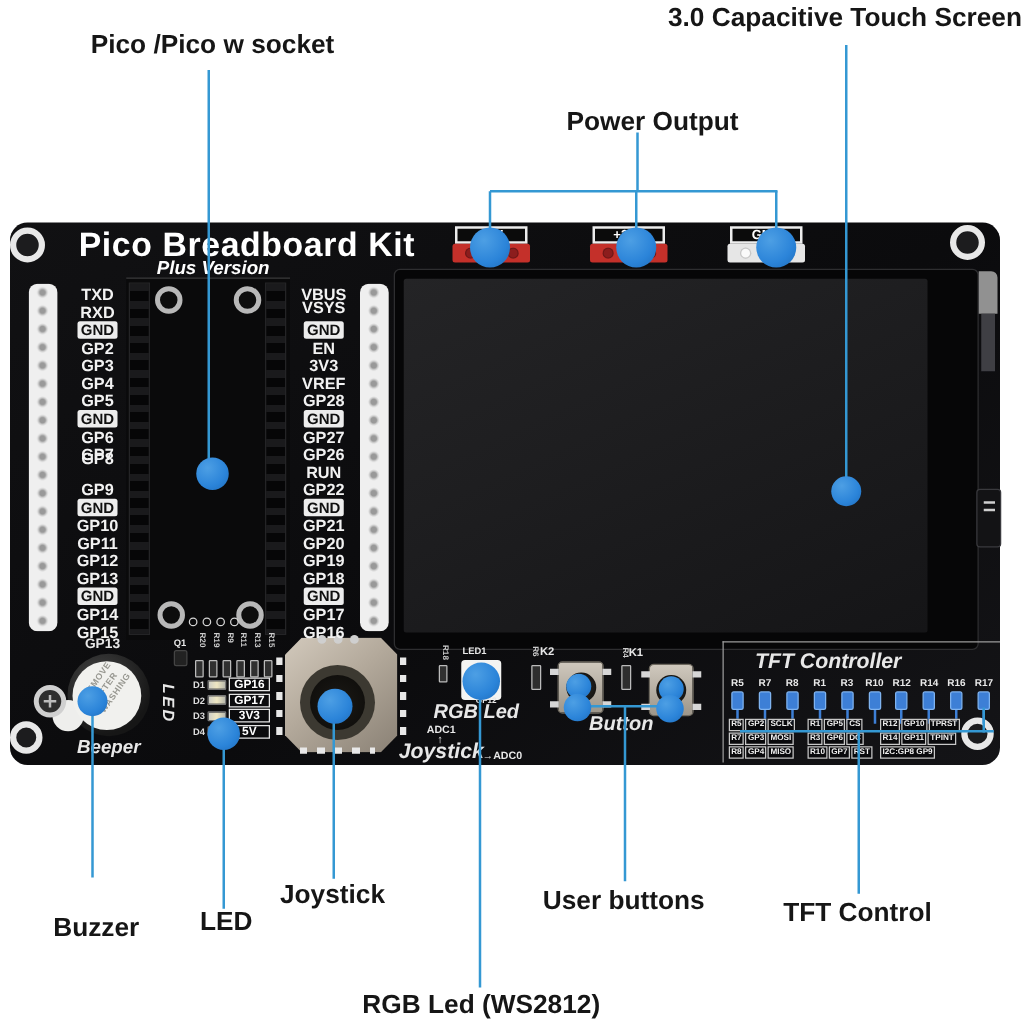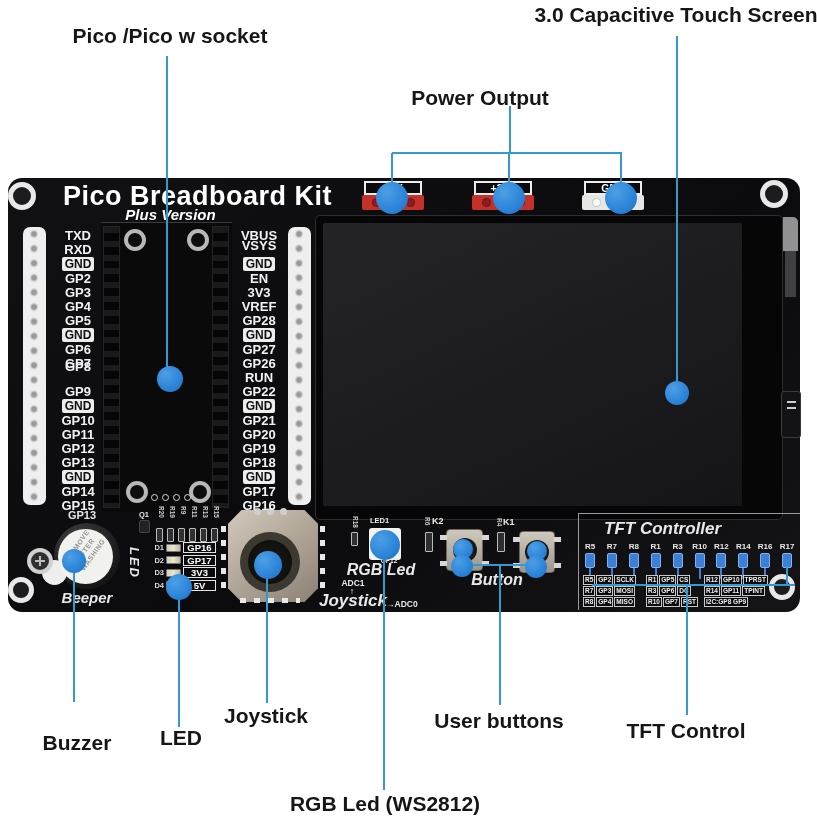--- a/index.html
+++ b/index.html
@@ -242,21 +242,21 @@
   <div class="cdot" style="left:166px;top:574px;width:26px;height:26px;"></div>
   <div class="cdot" style="left:254px;top:551px;width:28px;height:28px;"></div>
   <div class="cdot" style="left:370px;top:530px;width:30px;height:30px;"></div>
   <div class="cdot" style="left:453px;top:539px;width:20px;height:20px;"></div>
   <div class="cdot" style="left:451px;top:555px;width:22px;height:22px;"></div>
   <div class="cdot" style="left:527px;top:541px;width:20px;height:20px;"></div>
   <div class="cdot" style="left:525px;top:556px;width:22px;height:22px;"></div>
 
   <div class="callout" style="left:170px;top:24px;">Pico /Pico w  socket</div>
   <div class="callout" style="left:676px;top:3px;">3.0 Capacitive Touch Screen</div>
-  <div class="callout" style="left:480px;top:86px;">Power Output</div>
+  <div class="callout" style="left:522px;top:86px;">Power Output</div>
   <div class="callout" style="left:77px;top:703px;margin-top:28px;">Buzzer</div>
   <div class="callout" style="left:181px;top:726px;">LED</div>
   <div class="callout" style="left:266px;top:704px;">Joystick</div>
   <div class="callout" style="left:385px;top:792px;">RGB Led (WS2812)</div>
   <div class="callout" style="left:499px;top:709px;">User buttons</div>
   <div class="callout" style="left:686px;top:719px;">TFT Control</div>
 
 <div class="pin-row" style="left: 56px; top: 229px;"><span>TXD</span></div>
     <div class="pin-row" style="left: 56px; top: 243.2px;"><span>RXD</span></div>
     <div class="pin-row gnd" style="left: 56px; top: 257.4px;"><span>GND</span></div>

